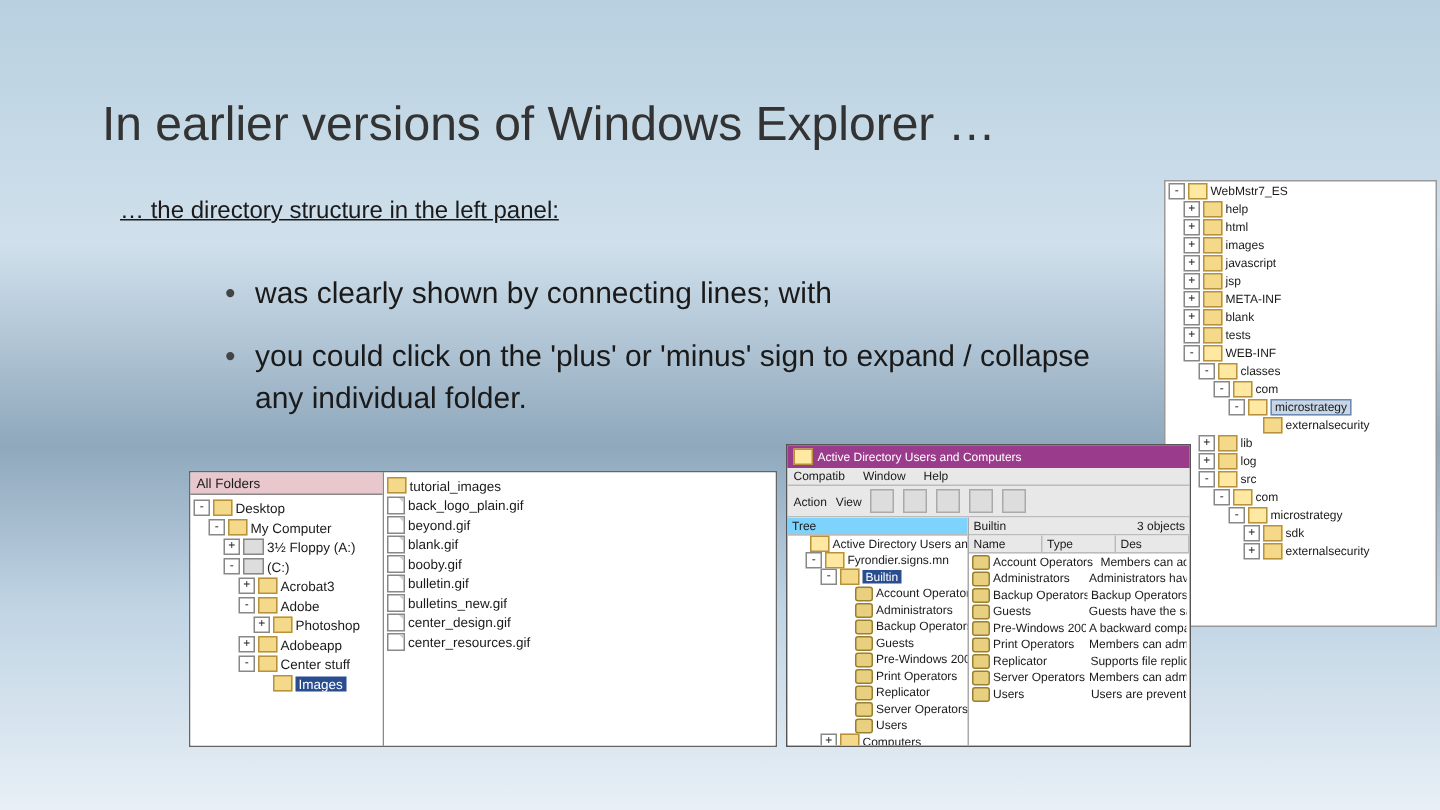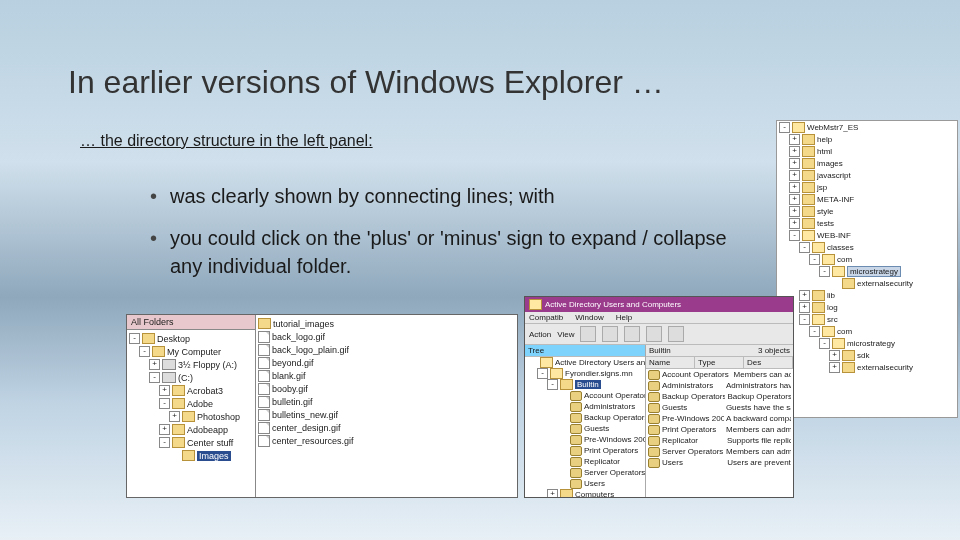--- a/index.html
+++ b/index.html
@@ -82,21 +82,21 @@
       <span>jsp</span>
     </div>
     <div class="row" style="padding-left: 12px;">
       <span class="pm">+</span>
       <span class="fold"></span>
       <span>META-INF</span>
     </div>
     <div class="row" style="padding-left: 12px;">
       <span class="pm">+</span>
       <span class="fold"></span>
-      <span>style</span>
+      <span>blank</span>
     </div>
     <div class="row" style="padding-left: 12px;">
       <span class="pm">+</span>
       <span class="fold"></span>
       <span>tests</span>
     </div>
     <div class="row" style="padding-left: 12px;">
       <span class="pm">-</span>
       <span class="fold o"></span>
       <span>WEB-INF</span>
@@ -211,24 +211,20 @@
           <span class="fold"></span>
           <span class="sel2">Images</span>
         </div>
       </div>
 </div>
 <div class="exp-right">
 <div class="exp-body" id="exp-right">
         <div class="row">
           <span class="fold"></span>
           <span>tutorial_images</span>
-        </div>
-        <div class="row">
-          <span class="fic"></span>
-          <span>back_logo.gif</span>
         </div>
         <div class="row">
           <span class="fic"></span>
           <span>back_logo_plain.gif</span>
         </div>
         <div class="row">
           <span class="fic"></span>
           <span>beyond.gif</span>
         </div>
         <div class="row">

